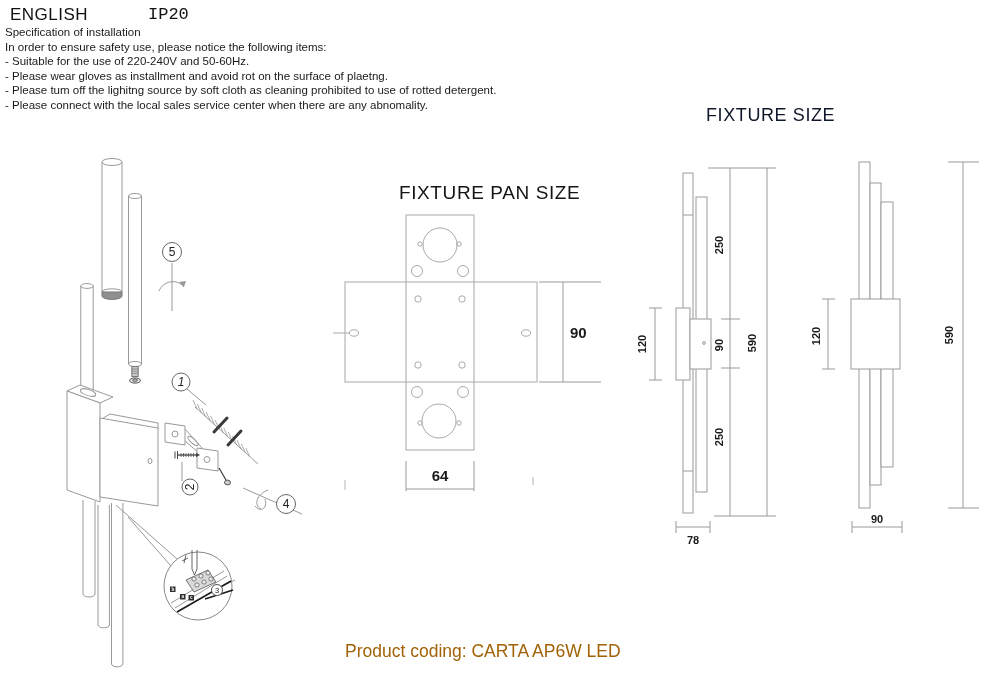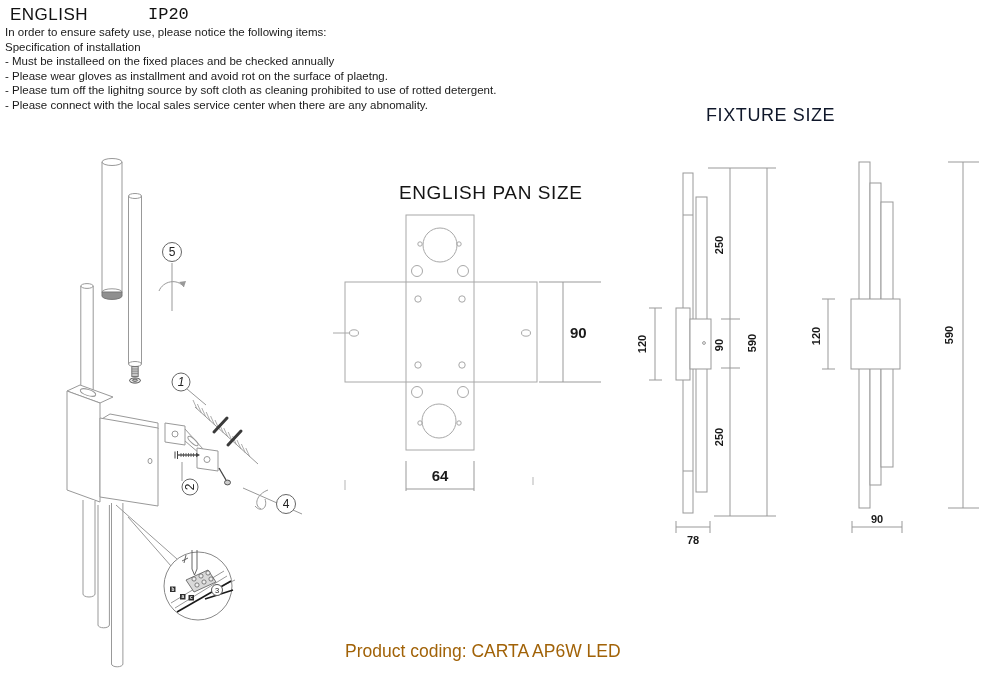--- a/index.html
+++ b/index.html
@@ -25,29 +25,29 @@
 </style>
 </head>
 <body>
 
 <div class="page">
 
   <div class="abs h-lang">ENGLISH</div>
   <div class="abs h-ip">IP20</div>
 
   <div class="abs specblock">
+    <div>Specification of installation</div>
     <div>In order to ensure safety use, please notice the following items:</div>
-    <div>Specification of installation</div>
-    <div>- Must be installeed on the fixed places and be checked annually</div>
+    <div>- Suitable for the use of 220-240V and 50-60Hz.</div>
     <div>- Please wear gloves as installment and avoid rot on the surface of plaetng.</div>
     <div>- Please tum off the lighitng source by soft cloth as cleaning prohibited to use of rotted detergent.</div>
     <div>- Please connect with the local sales service center when there are any abnomality.</div>
   </div>
 
-  <div class="abs title-ceiling">ENGLISH PAN SIZE</div>
+  <div class="abs title-ceiling">FIXTURE PAN SIZE</div>
   <div class="abs title-fixture">FIXTURE SIZE</div>
   <div class="abs footerline">Product coding: CARTA AP6W LED</div>
 
   <svg width="1000" height="690" viewBox="0 0 1000 690">
 
     <g>
 
       <g class="ln">
         <ellipse cx="112" cy="162" rx="10" ry="3.5"></ellipse>
         <line x1="102" y1="162" x2="102" y2="292"></line>

